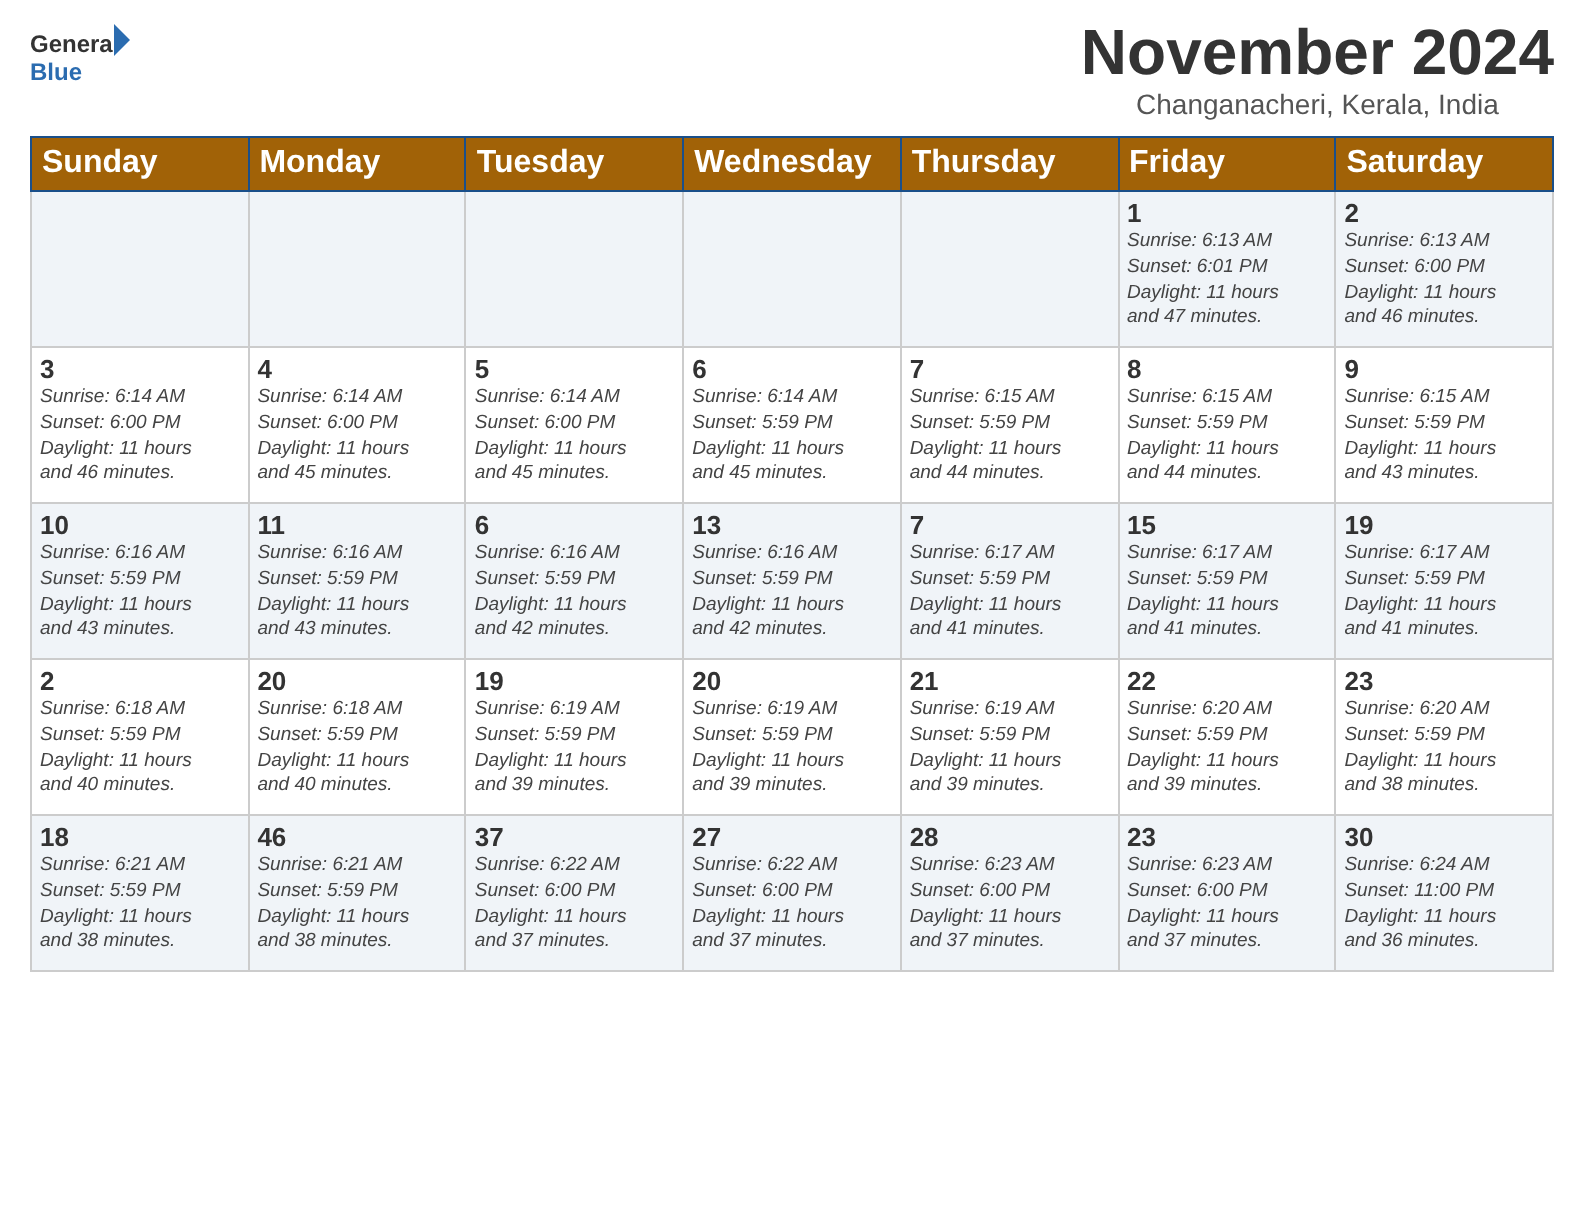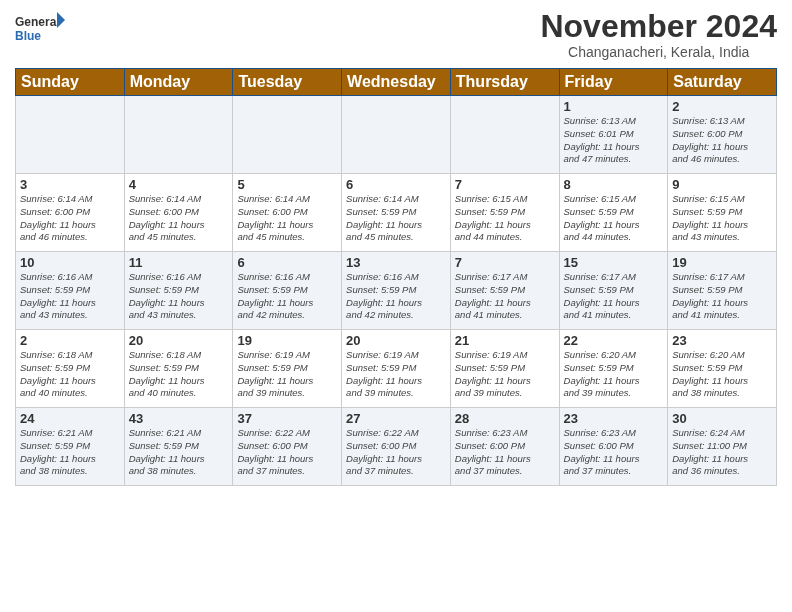--- a/index.html
+++ b/index.html
@@ -249,28 +249,28 @@
           <td class="has-data">
             <span class="day-num">23</span>
             <div class="day-info" style="white-space: pre-line;">Sunrise: 6:20 AM
 Sunset: 5:59 PM
 Daylight: 11 hours
 and 38 minutes.</div>
           </td>
         </tr>
         <tr class="row-odd">
           <td class="has-data">
-            <span class="day-num">24</span>
+            <span class="day-num">18</span>
             <div class="day-info" style="white-space: pre-line;">Sunrise: 6:21 AM
 Sunset: 5:59 PM
 Daylight: 11 hours
 and 38 minutes.</div>
           </td>
           <td class="has-data">
-            <span class="day-num">43</span>
+            <span class="day-num">46</span>
             <div class="day-info" style="white-space: pre-line;">Sunrise: 6:21 AM
 Sunset: 5:59 PM
 Daylight: 11 hours
 and 38 minutes.</div>
           </td>
           <td class="has-data">
             <span class="day-num">37</span>
             <div class="day-info" style="white-space: pre-line;">Sunrise: 6:22 AM
 Sunset: 6:00 PM
 Daylight: 11 hours

